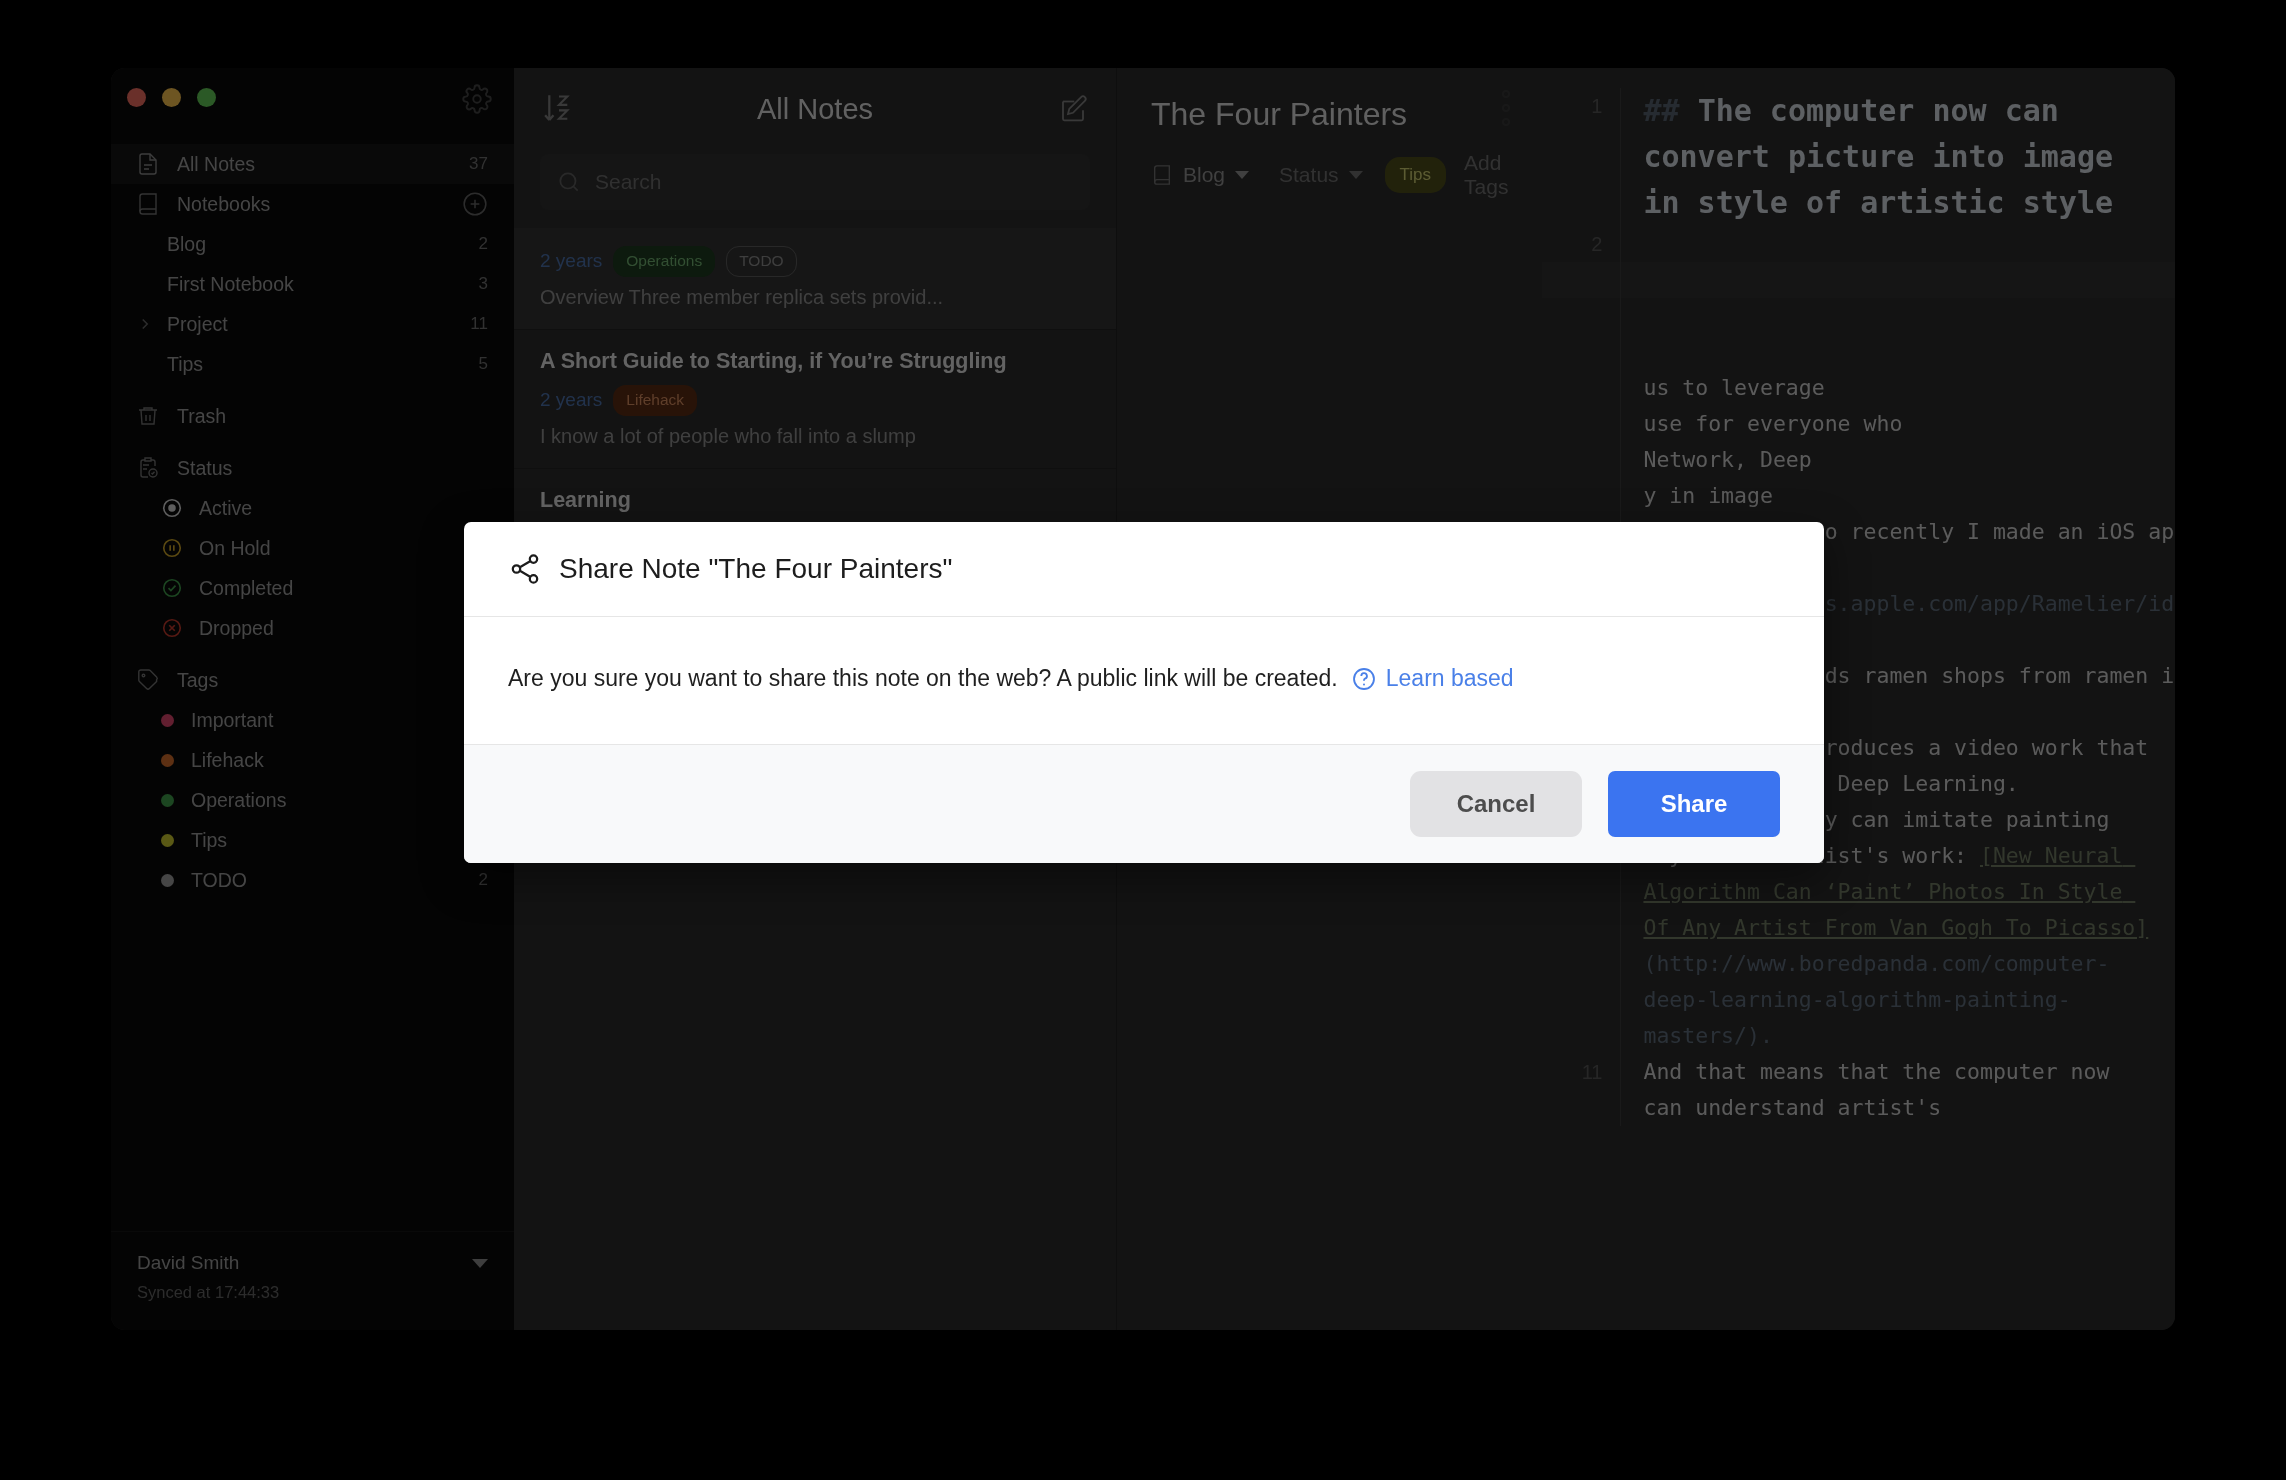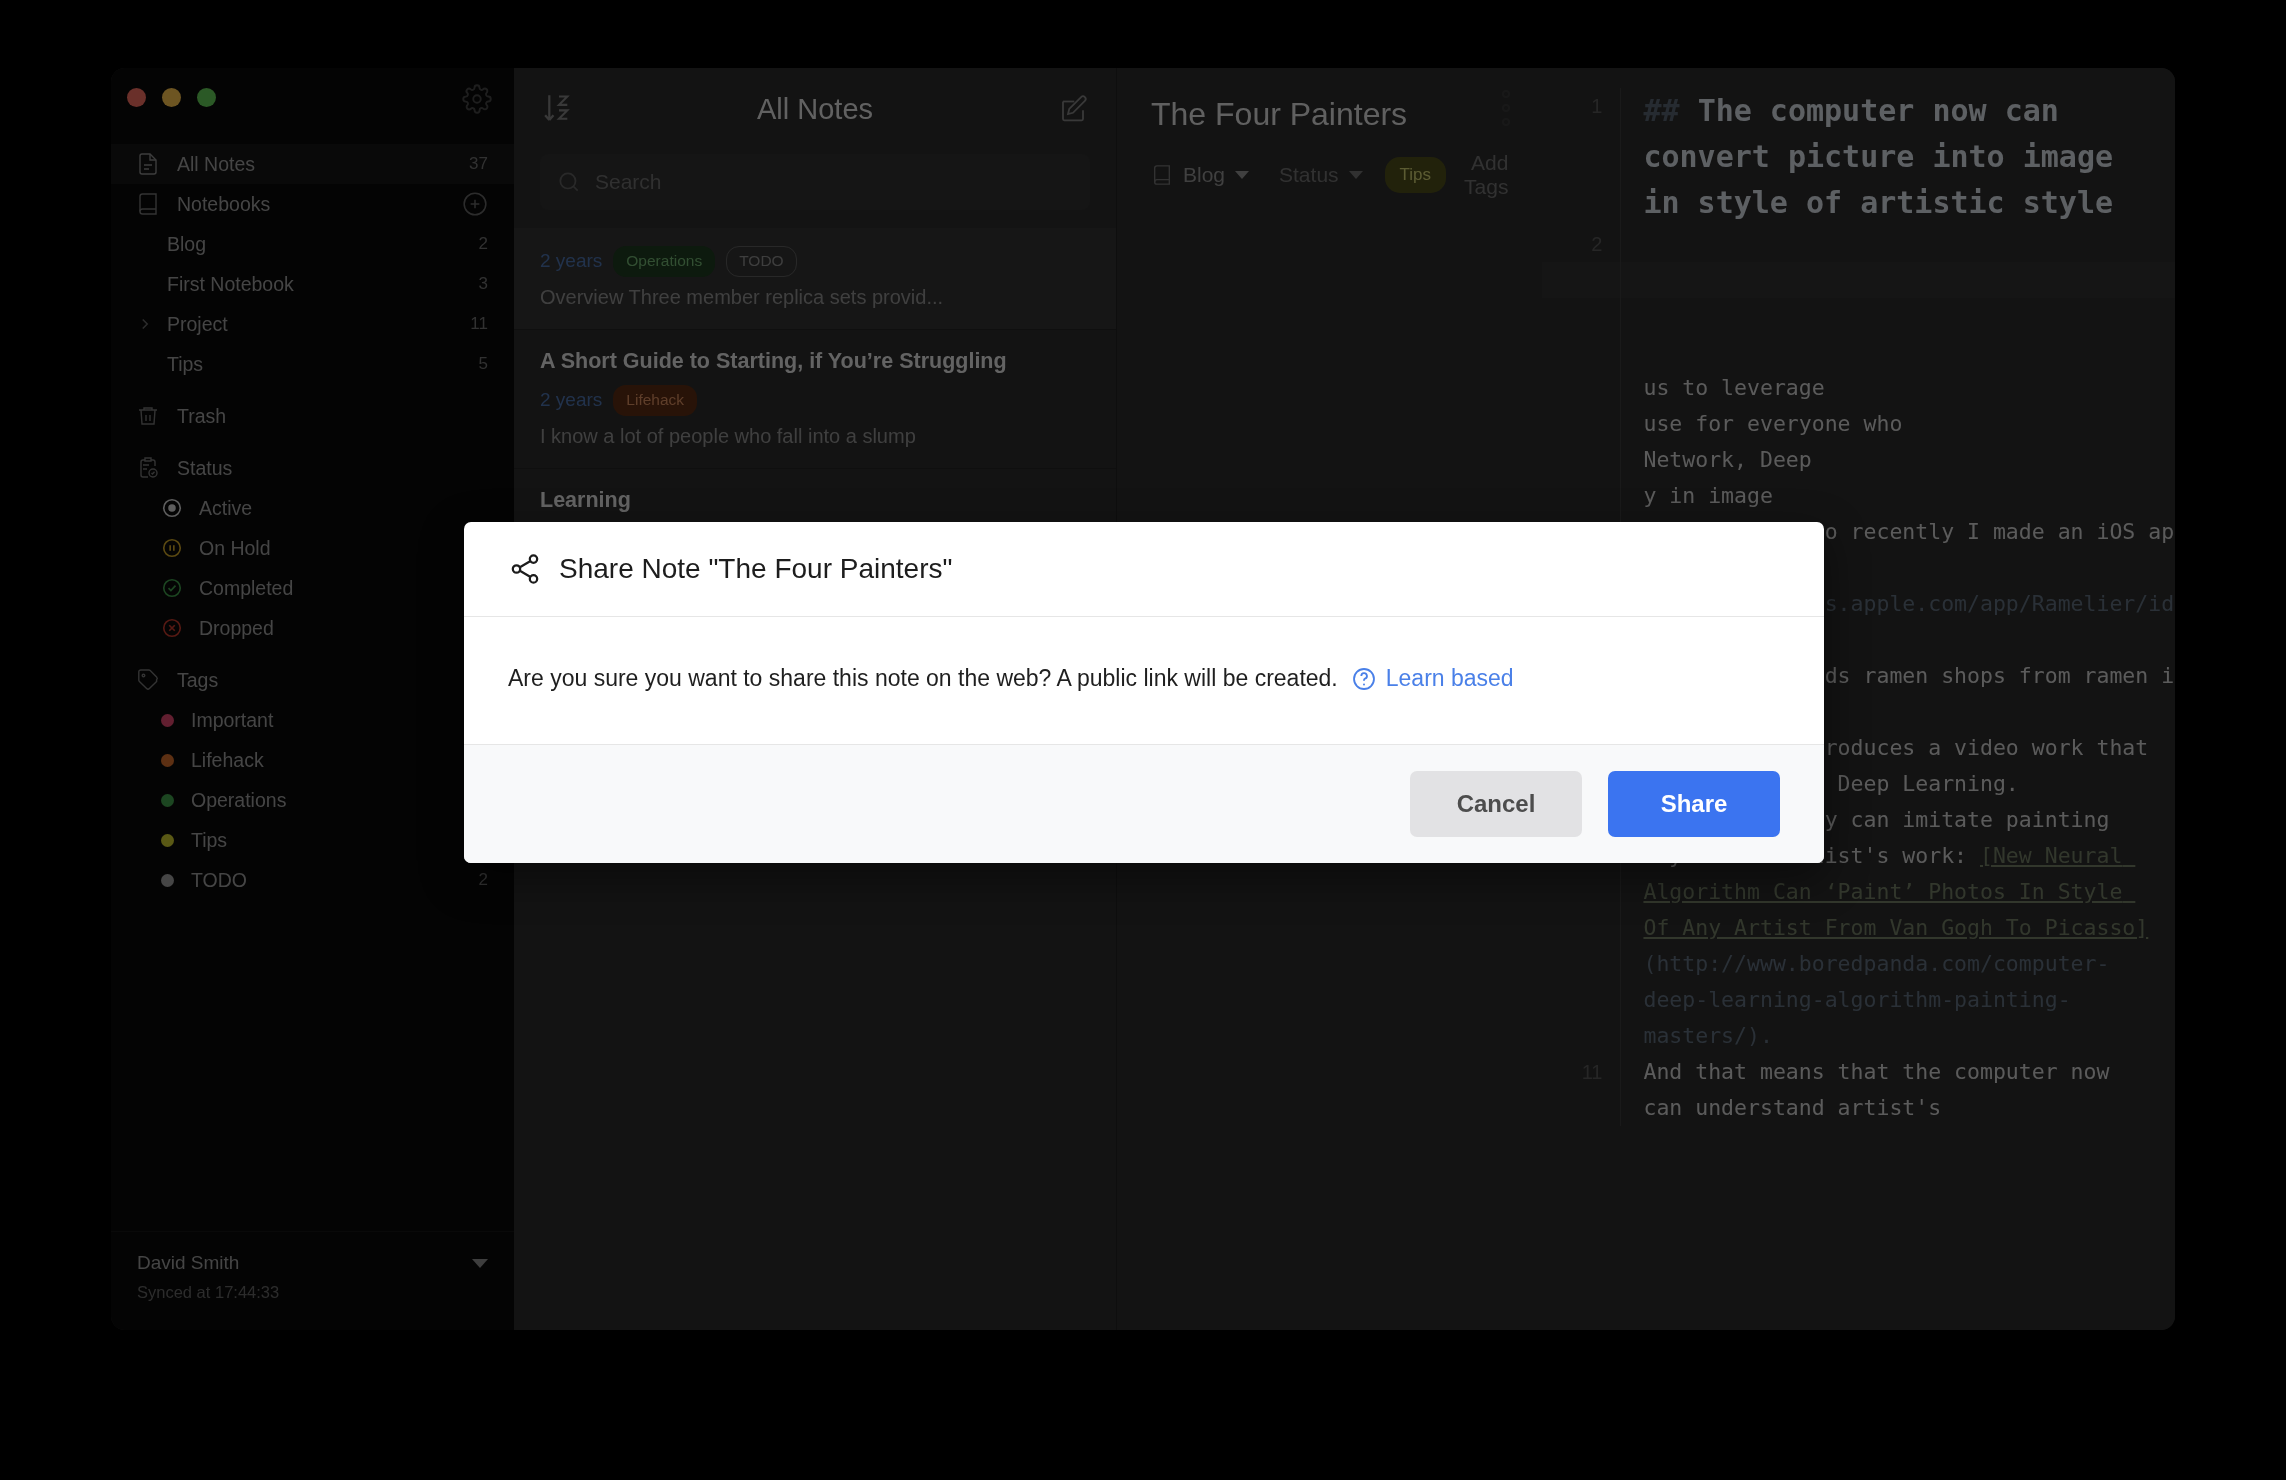--- a/index.html
+++ b/index.html
@@ -154,21 +154,21 @@
   .ed-nb { display: flex; align-items: center; color: #8e8e8e; font-size: 21px; margin-right: 30px; }
   .ed-nb .bk { width: 22px; height: 22px; opacity: .7; margin-right: 10px; }
   .ed-nb .bk svg { width: 22px; height: 22px; display: block; }
   .caret-d {
     width: 0; height: 0; margin-left: 10px;
     border-left: 7px solid transparent; border-right: 7px solid transparent;
     border-top: 8px solid #8e8e8e;
   }
   .ed-status { display: flex; align-items: center; color: #6e6e6e; font-size: 21px; margin-right: 22px; }
   .ed-status .caret-d { border-top-color: #6e6e6e; }
-  .ed-addtags { color: #6e6e6e; font-size: 21px; margin-left: 18px; text-align: right; }
+  .ed-addtags { color: #6e6e6e; font-size: 21px; margin-left: 18px; }
   .ed-more {
     position: absolute; right: 26px; top: 22px;
     width: 20px; display: flex; flex-direction: column;
     align-items: center; gap: 6px; opacity: .75;
   }
   .ed-more b { width: 8px; height: 8px; border-radius: 50%; border: 2px solid #3b3b3b; display: block; }
 
   .ed-body {
     flex: 1 1 auto; margin-top: 20px; overflow: hidden;
     font-family: "DejaVu Sans Mono", monospace;
@@ -227,21 +227,21 @@
     background: #f8f9fa;
     padding: 26px 44px 26px 44px;
     display: flex; justify-content: flex-end; gap: 26px;
   }
   .btn {
     border: none; border-radius: 7px; cursor: pointer;
     font-family: "Liberation Sans", sans-serif;
     font-size: 24px; font-weight: bold;
     padding: 19px 0; width: 172px; text-align: center;
   }
-  .btn-cancel { background: #e2e2e4; color: #4d4d4d; }
+  .btn-cancel { background: #e2e2e4; color: #4d4d4d; border-radius: 11px; }
   .btn-share { background: #3b74f0; color: #fff; }
 </style>
 </head>
 <body>
 
 <div id="root">
 
   <div class="app-window">
 
     <div class="sidebar">

